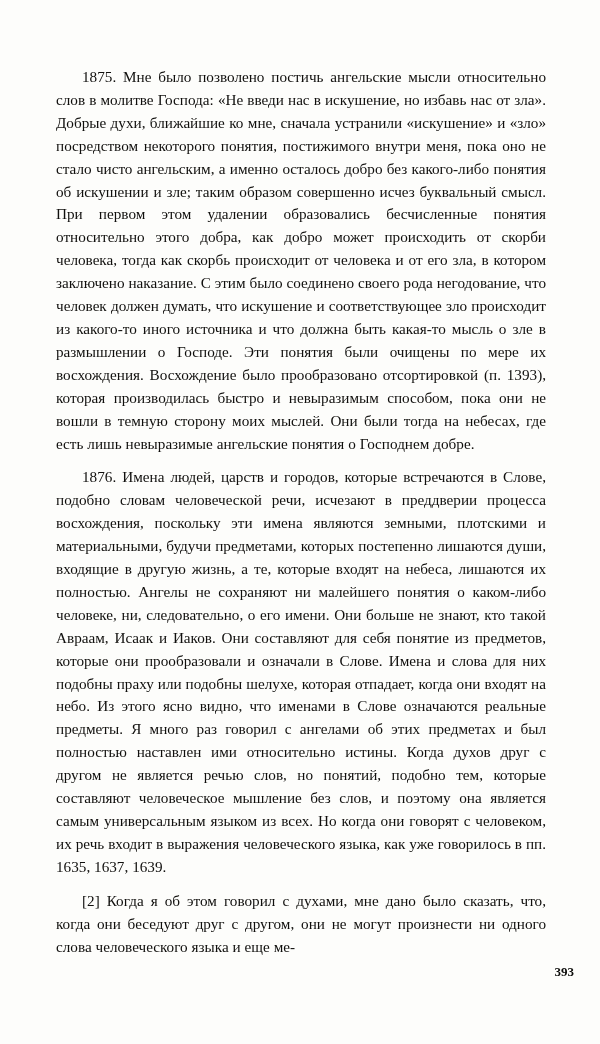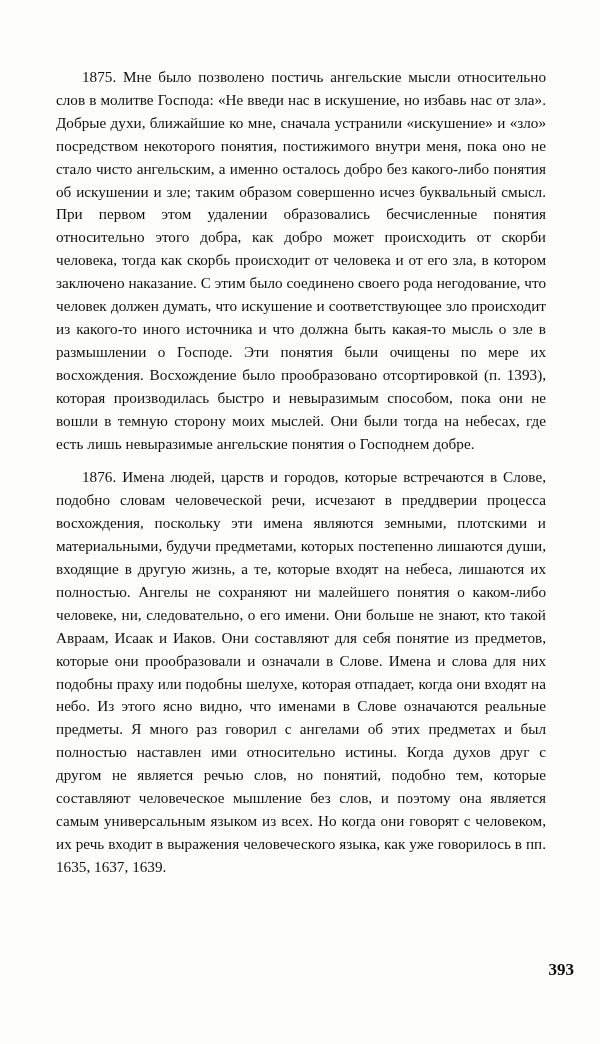--- a/index.html
+++ b/index.html
@@ -31,28 +31,29 @@
     letter-spacing: 0.0px;
     word-spacing: 0.1px;
   }
   .para + .para {
     margin-top: 11px;
   }
   .page-number {
     position: absolute;
     right: 26px;
     bottom: 64px;
-    font-size: 17px;
+    font-size: 13px;
     font-weight: bold;
     color: #0d0d0b;
     font-family: "Liberation Serif", serif;
   }
 </style>
 </head>
 <body>
 
 <div class="page">
   <div class="text-column">
     <p class="para">1875. Мне было позволено постичь ангельские мысли относительно слов в молитве Господа: «Не введи нас в искушение, но избавь нас от зла». Добрые духи, ближайшие ко мне, сначала устранили «искушение» и «зло» посредством некоторого понятия, постижимого внутри меня, пока оно не стало чисто ангельским, а именно осталось добро без какого-либо понятия об искушении и зле; таким образом совершенно исчез буквальный смысл. При первом этом удалении образовались бесчисленные понятия относительно этого добра, как добро может происходить от скорби человека, тогда как скорбь происходит от человека и от его зла, в котором заключено наказание. С этим было соединено своего рода негодование, что человек должен думать, что искушение и соответствующее зло происходит из какого-то иного источника и что должна быть какая-то мысль о зле в размышлении о Господе. Эти понятия были очищены по мере их восхождения. Восхождение было прообразовано отсортировкой (п. 1393), которая производилась быстро и невыразимым способом, пока они не вошли в темную сторону моих мыслей. Они были тогда на небесах, где есть лишь невыразимые ангельские понятия о Господнем добре.</p>
     <p class="para">1876. Имена людей, царств и городов, которые встречаются в Слове, подобно словам человеческой речи, исчезают в преддверии процесса восхождения, поскольку эти имена являются земными, плотскими и материальными, будучи предметами, которых постепенно лишаются души, входящие в другую жизнь, а те, которые входят на небеса, лишаются их полностью. Ангелы не сохраняют ни малейшего понятия о каком-либо человеке, ни, следовательно, о его имени. Они больше не знают, кто такой Авраам, Исаак и Иаков. Они составляют для себя понятие из предметов, которые они прообразовали и означали в Слове. Имена и слова для них подобны праху или подобны шелухе, которая отпадает, когда они входят на небо. Из этого ясно видно, что именами в Слове означаются реальные предметы. Я много раз говорил с ангелами об этих предметах и был полностью наставлен ими относительно истины. Когда духов друг с другом не является речью слов, но понятий, подобно тем, которые составляют человеческое мышление без слов, и поэтому она является самым универсальным языком из всех. Но когда они говорят с человеком, их речь входит в выражения человеческого языка, как уже говорилось в пп. 1635, 1637, 1639.</p>
+    <p class="para">[2] Когда я об этом говорил с духами, мне дано было сказать, что, когда они беседуют друг с другом, они не могут произнести ни одного слова человеческого языка и еще ме-</p>
   </div>
   <div class="page-number">393</div>
 </div>
 
 </body></html>

